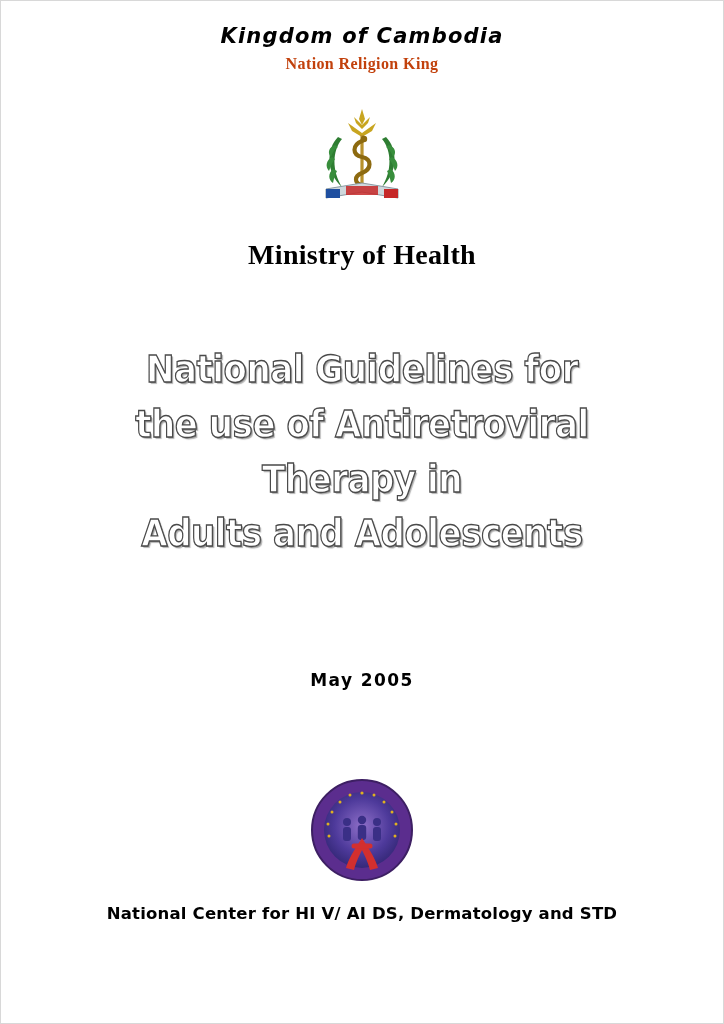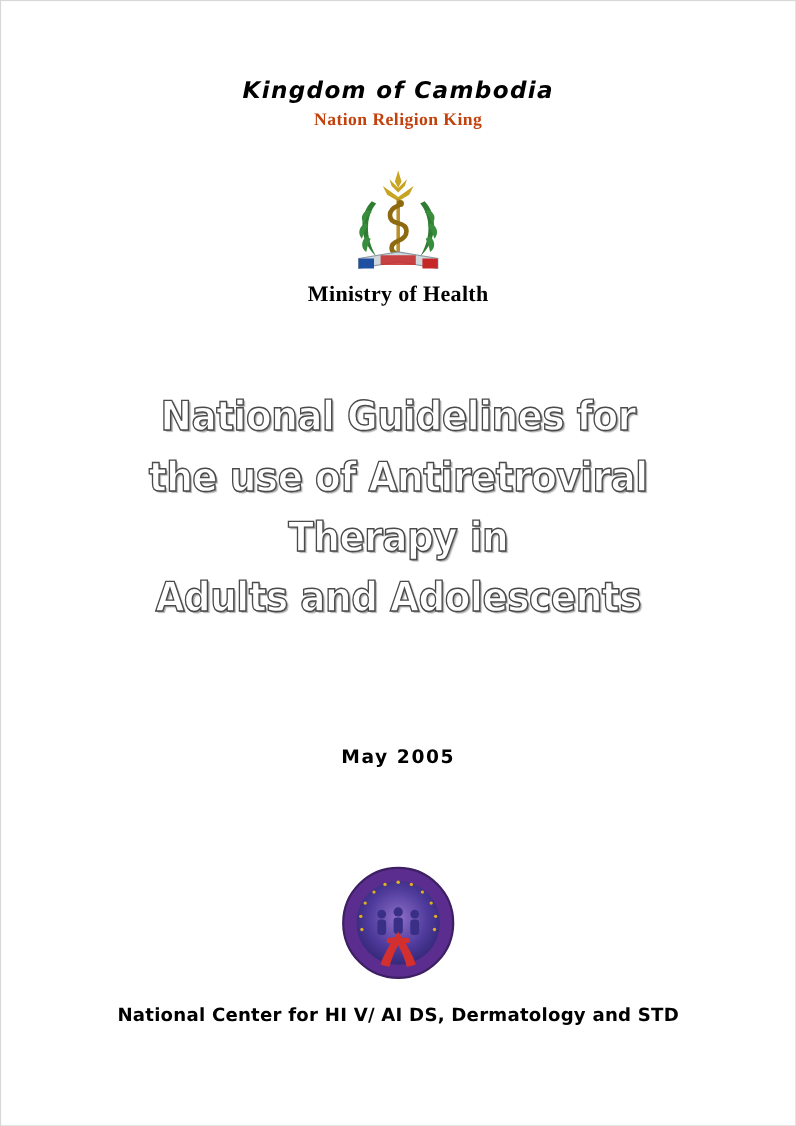--- a/index.html
+++ b/index.html
@@ -20,21 +20,21 @@
     height: 1024px;
     position: relative;
     box-sizing: border-box;
     border: 1px solid #d8d8d8;
     background: #ffffff;
   }
 
   
   .header {
     text-align: center;
-    padding-top: 70px;
+    padding-top: 24px;
   }
   .kingdom-line {
     font-family: "DejaVu Sans", sans-serif;
     font-weight: bold;
     font-style: italic;
     font-size: 21px;
     letter-spacing: 1.2px;
     color: #000;
     line-height: 1.1;
   }
@@ -54,23 +54,23 @@
     justify-content: center;
   }
   .emblem {
     width: 120px;
     height: 108px;
     position: relative;
   }
   .ministry-line {
     font-family: "Liberation Serif", serif;
     font-weight: bold;
-    font-size: 20px;
-    text-align: center;
-    margin-top: 0;
+    font-size: 28px;
+    text-align: center;
+    margin-top: 28px;
     letter-spacing: 0.3px;
   }
 
   
   .title-block {
     margin-top: 72px;
     text-align: center;
     padding: 0 28px;
   }
   .title-line {

